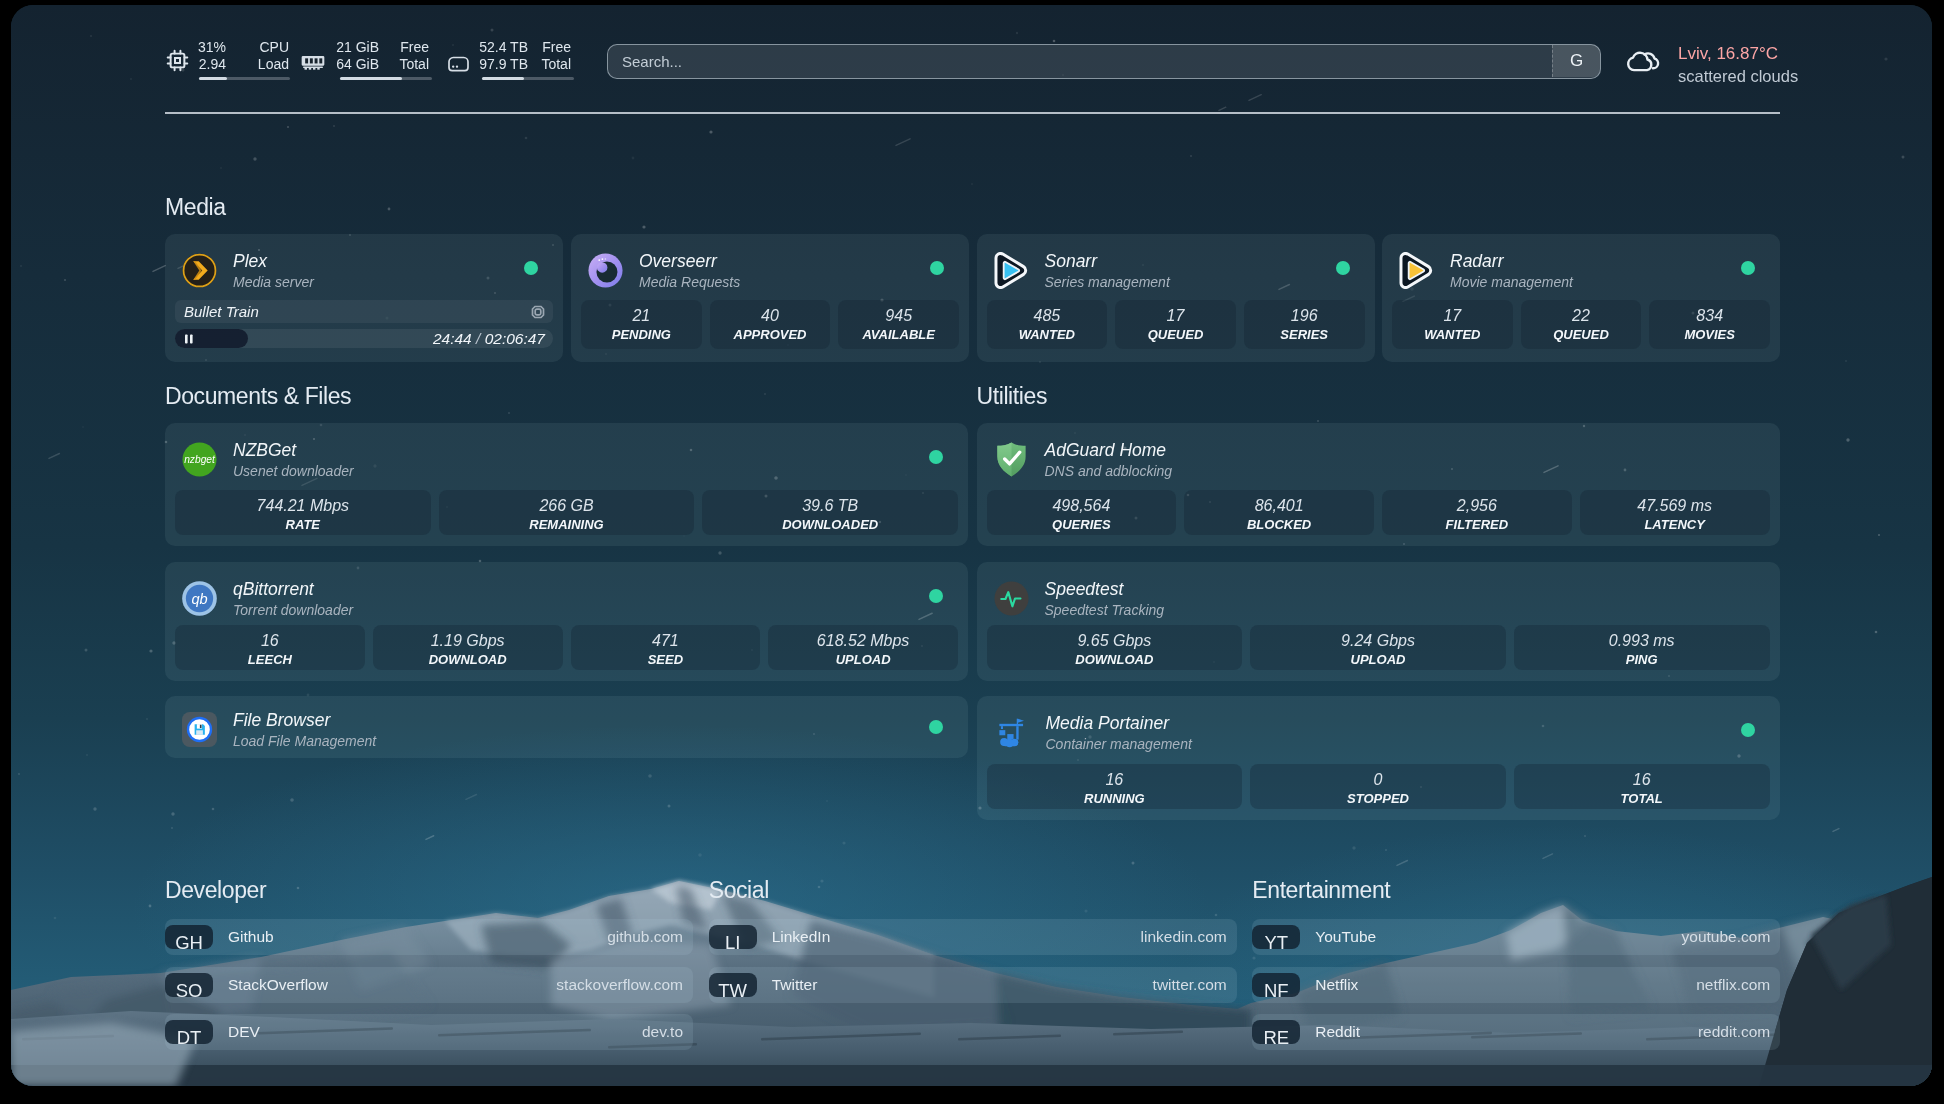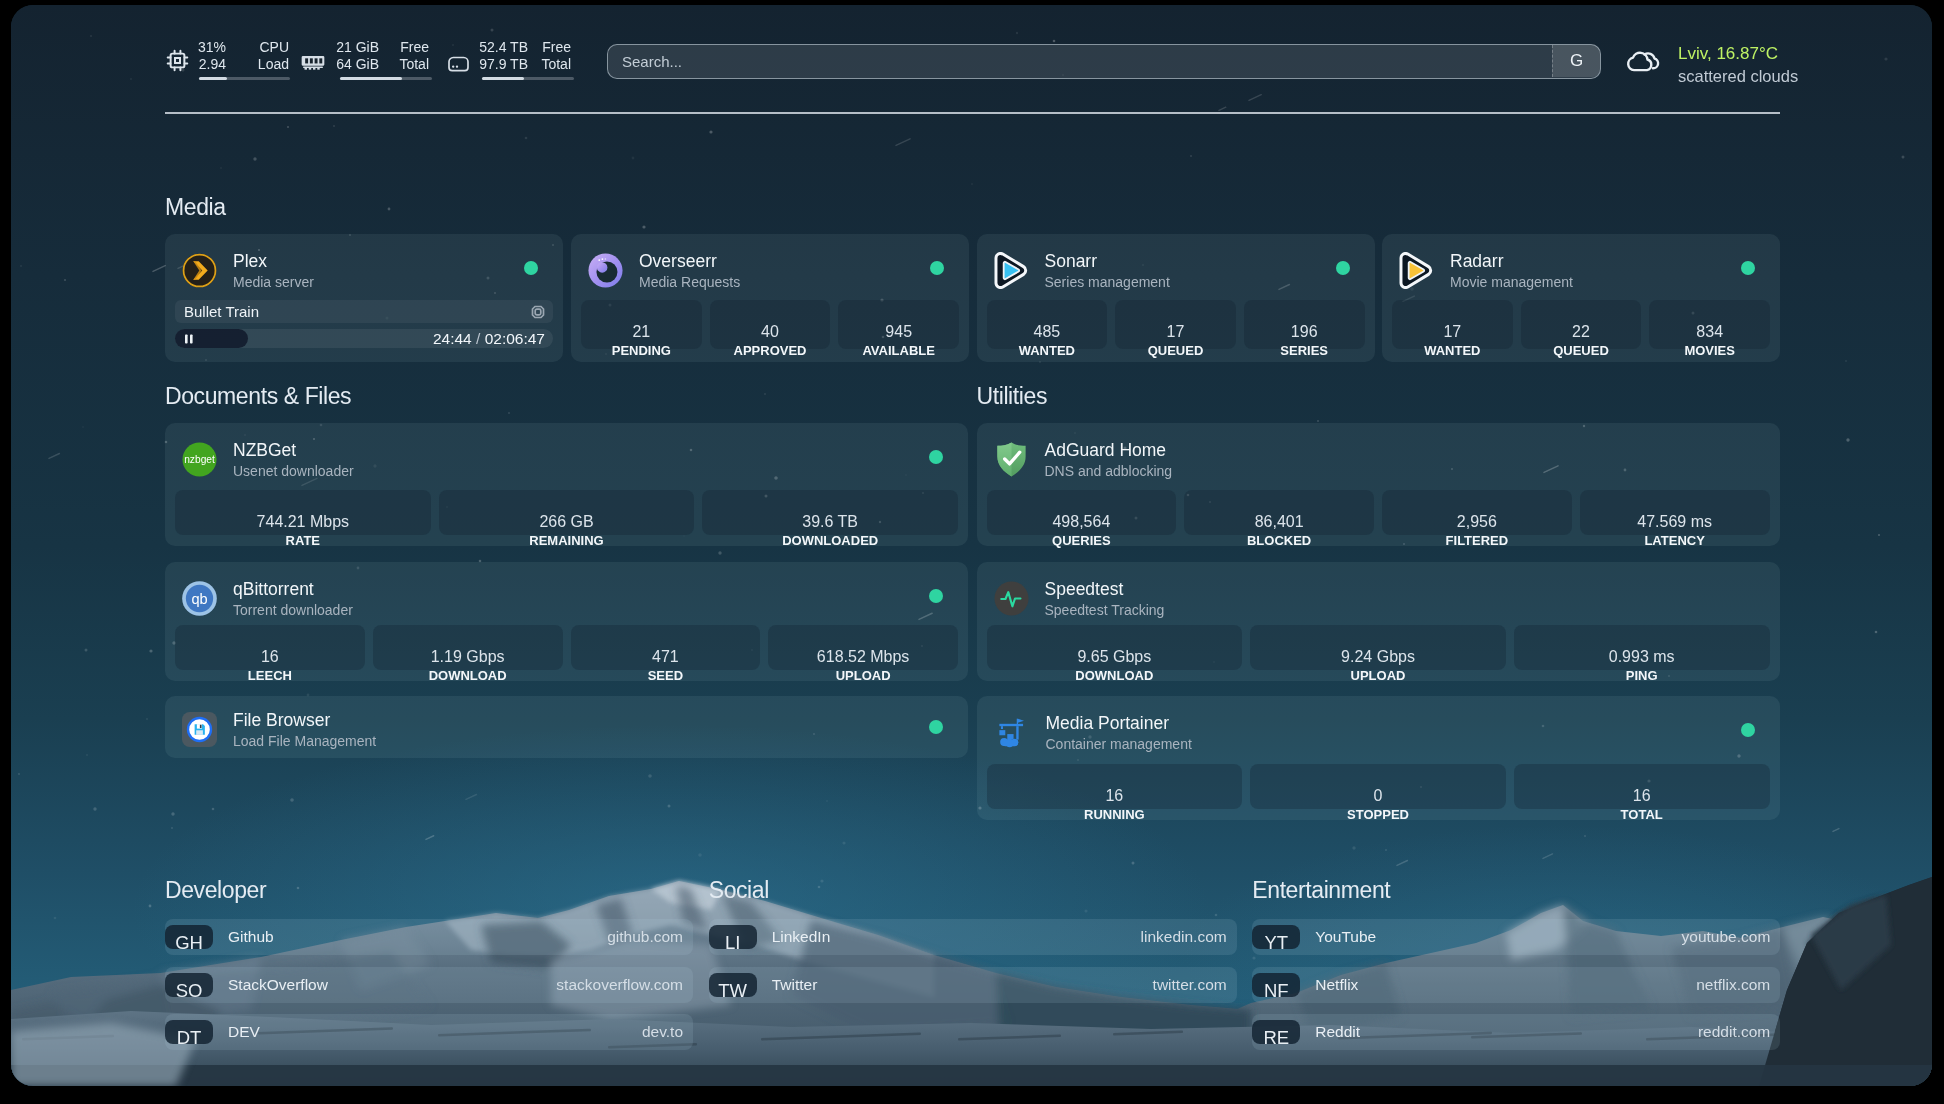--- a/index.html
+++ b/index.html
@@ -15,36 +15,36 @@
   .wbar > div { height:3px; border-radius:2px; background:#d2dbe3; }
   #search { position:absolute; left:596px; top:38.5px; width:994px; height:35px;
     border:1.5px solid rgba(210,222,232,.55); border-radius:10px;
     background:rgba(255,255,255,.11); color:#c3cdd6; font-size:15px; }
   #search .ph { position:absolute; left:14px; top:8.5px; }
   #search .gbtn { position:absolute; right:0; top:0; width:48px; height:32px;
     background:rgba(255,255,255,.13); border-radius:0 8px 8px 0;
     border-left:1px dashed rgba(255,255,255,.25);
     color:#eef3f7; font-size:17px; font-weight:500; text-align:center; line-height:32px; }
   #hr { position:absolute; left:154px; top:107px; width:1615px; height:1.5px; background:rgba(235,242,248,.75); }
-  .wx1 { position:absolute; font-size:17px; color:#bef264; }
+  .wx1 { position:absolute; font-size:17px; color:#fca5a5; }
   .wx2 { position:absolute; font-size:16.5px; color:#c0cad4; }
   
   .sec-title { position:absolute; font-size:23px; font-weight:500; color:#e4ebf2; letter-spacing:-0.4px; }
-  .card { position:absolute; background:rgba(208,240,235,.075); border-radius:10px; }
+  .card { position:absolute; background:rgba(208,240,235,.075); border-radius:10px;font-style:italic; }
   .hdr { position:absolute; left:16px; top:16px; display:flex; align-items:center; }
   .hico { width:37px; height:37px; margin-right:15px; position:relative; }
   .t { font-size:17.5px; line-height:23px; color:#f2f6f9; font-weight:500; }
   .s { font-size:14px; line-height:18px; color:#a9b4bf; }
   .dot { position:absolute; width:14px; height:14px; border-radius:50%; background:#2fd4a1; right:25px; top:27px; }
   .stats { position:absolute; left:10px; right:10px; bottom:11px; display:flex; gap:8px; }
   .stats.m { bottom:13px; }
   .stat { flex:1; background:rgba(14,30,42,.28); border-radius:8px; text-align:center; padding-top:6px; }
   .stats.m .stat { height:49px; }
   .stat { height:45px; }
-  .sv { font-size:16px; line-height:20px; color:#dce4eb;margin-top:16px; }
+  .sv { font-size:16px; line-height:20px; color:#dce4eb; }
   .sl { font-size:13px; line-height:17px; color:#f3f7fa; font-weight:bold; letter-spacing:0; }
   
   .bullet { position:absolute; left:10px; right:10px; top:66px; height:23px; border-radius:6px;
     background:rgba(255,255,255,.055); color:#eef3f7; font-size:15px; line-height:23px; padding-left:9px; }
   .prog { position:absolute; left:10px; right:10px; bottom:14px; height:19px; border-radius:9.5px;
     background:rgba(255,255,255,.07); }
   .prog .fill { position:absolute; left:0; top:0; height:19px; width:19.4%; border-radius:9.5px;
     background:rgba(16,25,42,.85); }
   .prog .time { position:absolute; right:8px; top:0; font-size:15.5px; line-height:19px; color:#f2f6fa; }
   

